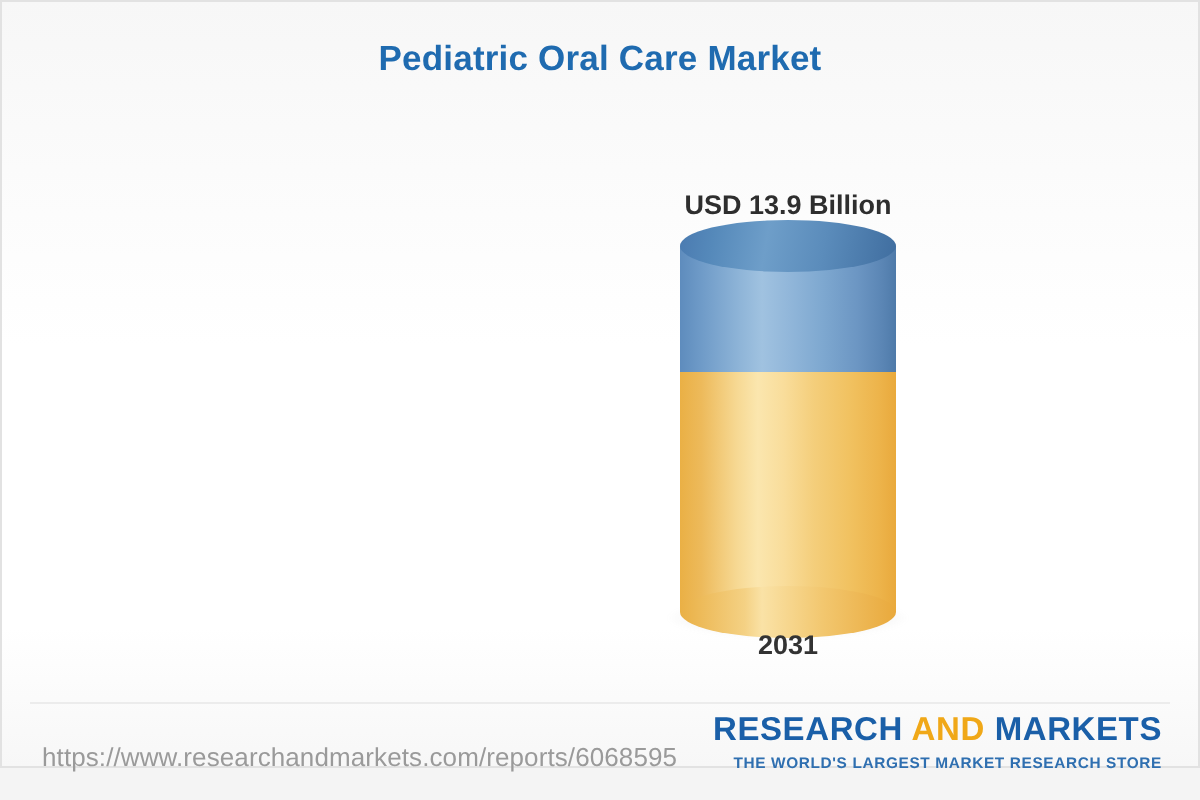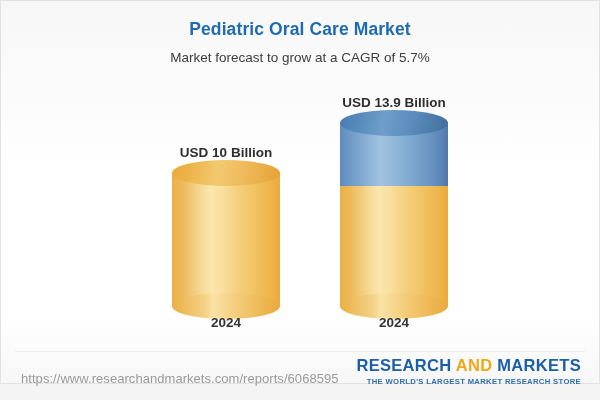--- a/index.html
+++ b/index.html
@@ -210,52 +210,39 @@
     white-space: nowrap;
   }
 </style>
 </head>
 <body>
 
 <div class="infographic">
 
   <div class="header">
     <div class="title">Pediatric Oral Care Market</div>
-    <div class="subtitle">Market forecast to grow at a CAGR of 5.7%</div>
   </div>
 
   <div class="plot">
 
-    <div class="col col-2024">
-      <div class="value-label">USD 10 Billion</div>
-      <div class="shadow"></div>
-      <div class="cyl cyl-2024">
-        <div class="seg yellow" style="bottom:0; height:133px;">
-          <div class="seg-body"></div>
-          <div class="seg-cap"></div>
-        </div>
-        <div class="cyl-foot yellow-foot" style="background:linear-gradient(90deg,#eab045 0%,#f4d184 30%,#fae2a6 38%,#f2c76f 66%,#e9a93c 100%);"></div>
-      </div>
-      <div class="cat-label">2024</div>
-    </div>
 
     <div class="col col-2030">
       <div class="value-label">USD 13.9 Billion</div>
       <div class="shadow"></div>
       <div class="cyl cyl-2030">
         <div class="seg yellow" style="bottom:0; height:120px;">
           <div class="seg-body"></div>
         </div>
         <div class="seg blue" style="bottom:120px; height:63px;">
           <div class="seg-body"></div>
           <div class="seg-cap"></div>
         </div>
         <div class="cyl-foot" style="background:linear-gradient(90deg,#eab045 0%,#f4d184 30%,#fae2a6 38%,#f2c76f 66%,#e9a93c 100%);"></div>
       </div>
-      <div class="cat-label">2024</div>
+      <div class="cat-label">2031</div>
     </div>
 
   </div>
 
   <div class="divider"></div>
 
   <div class="footer-url">https://www.researchandmarkets.com/reports/6068595</div>
 
   <div class="logo">
     <div class="logo-main"><span>RESEARCH</span> <span class="and">AND</span> <span>MARKETS</span></div>

